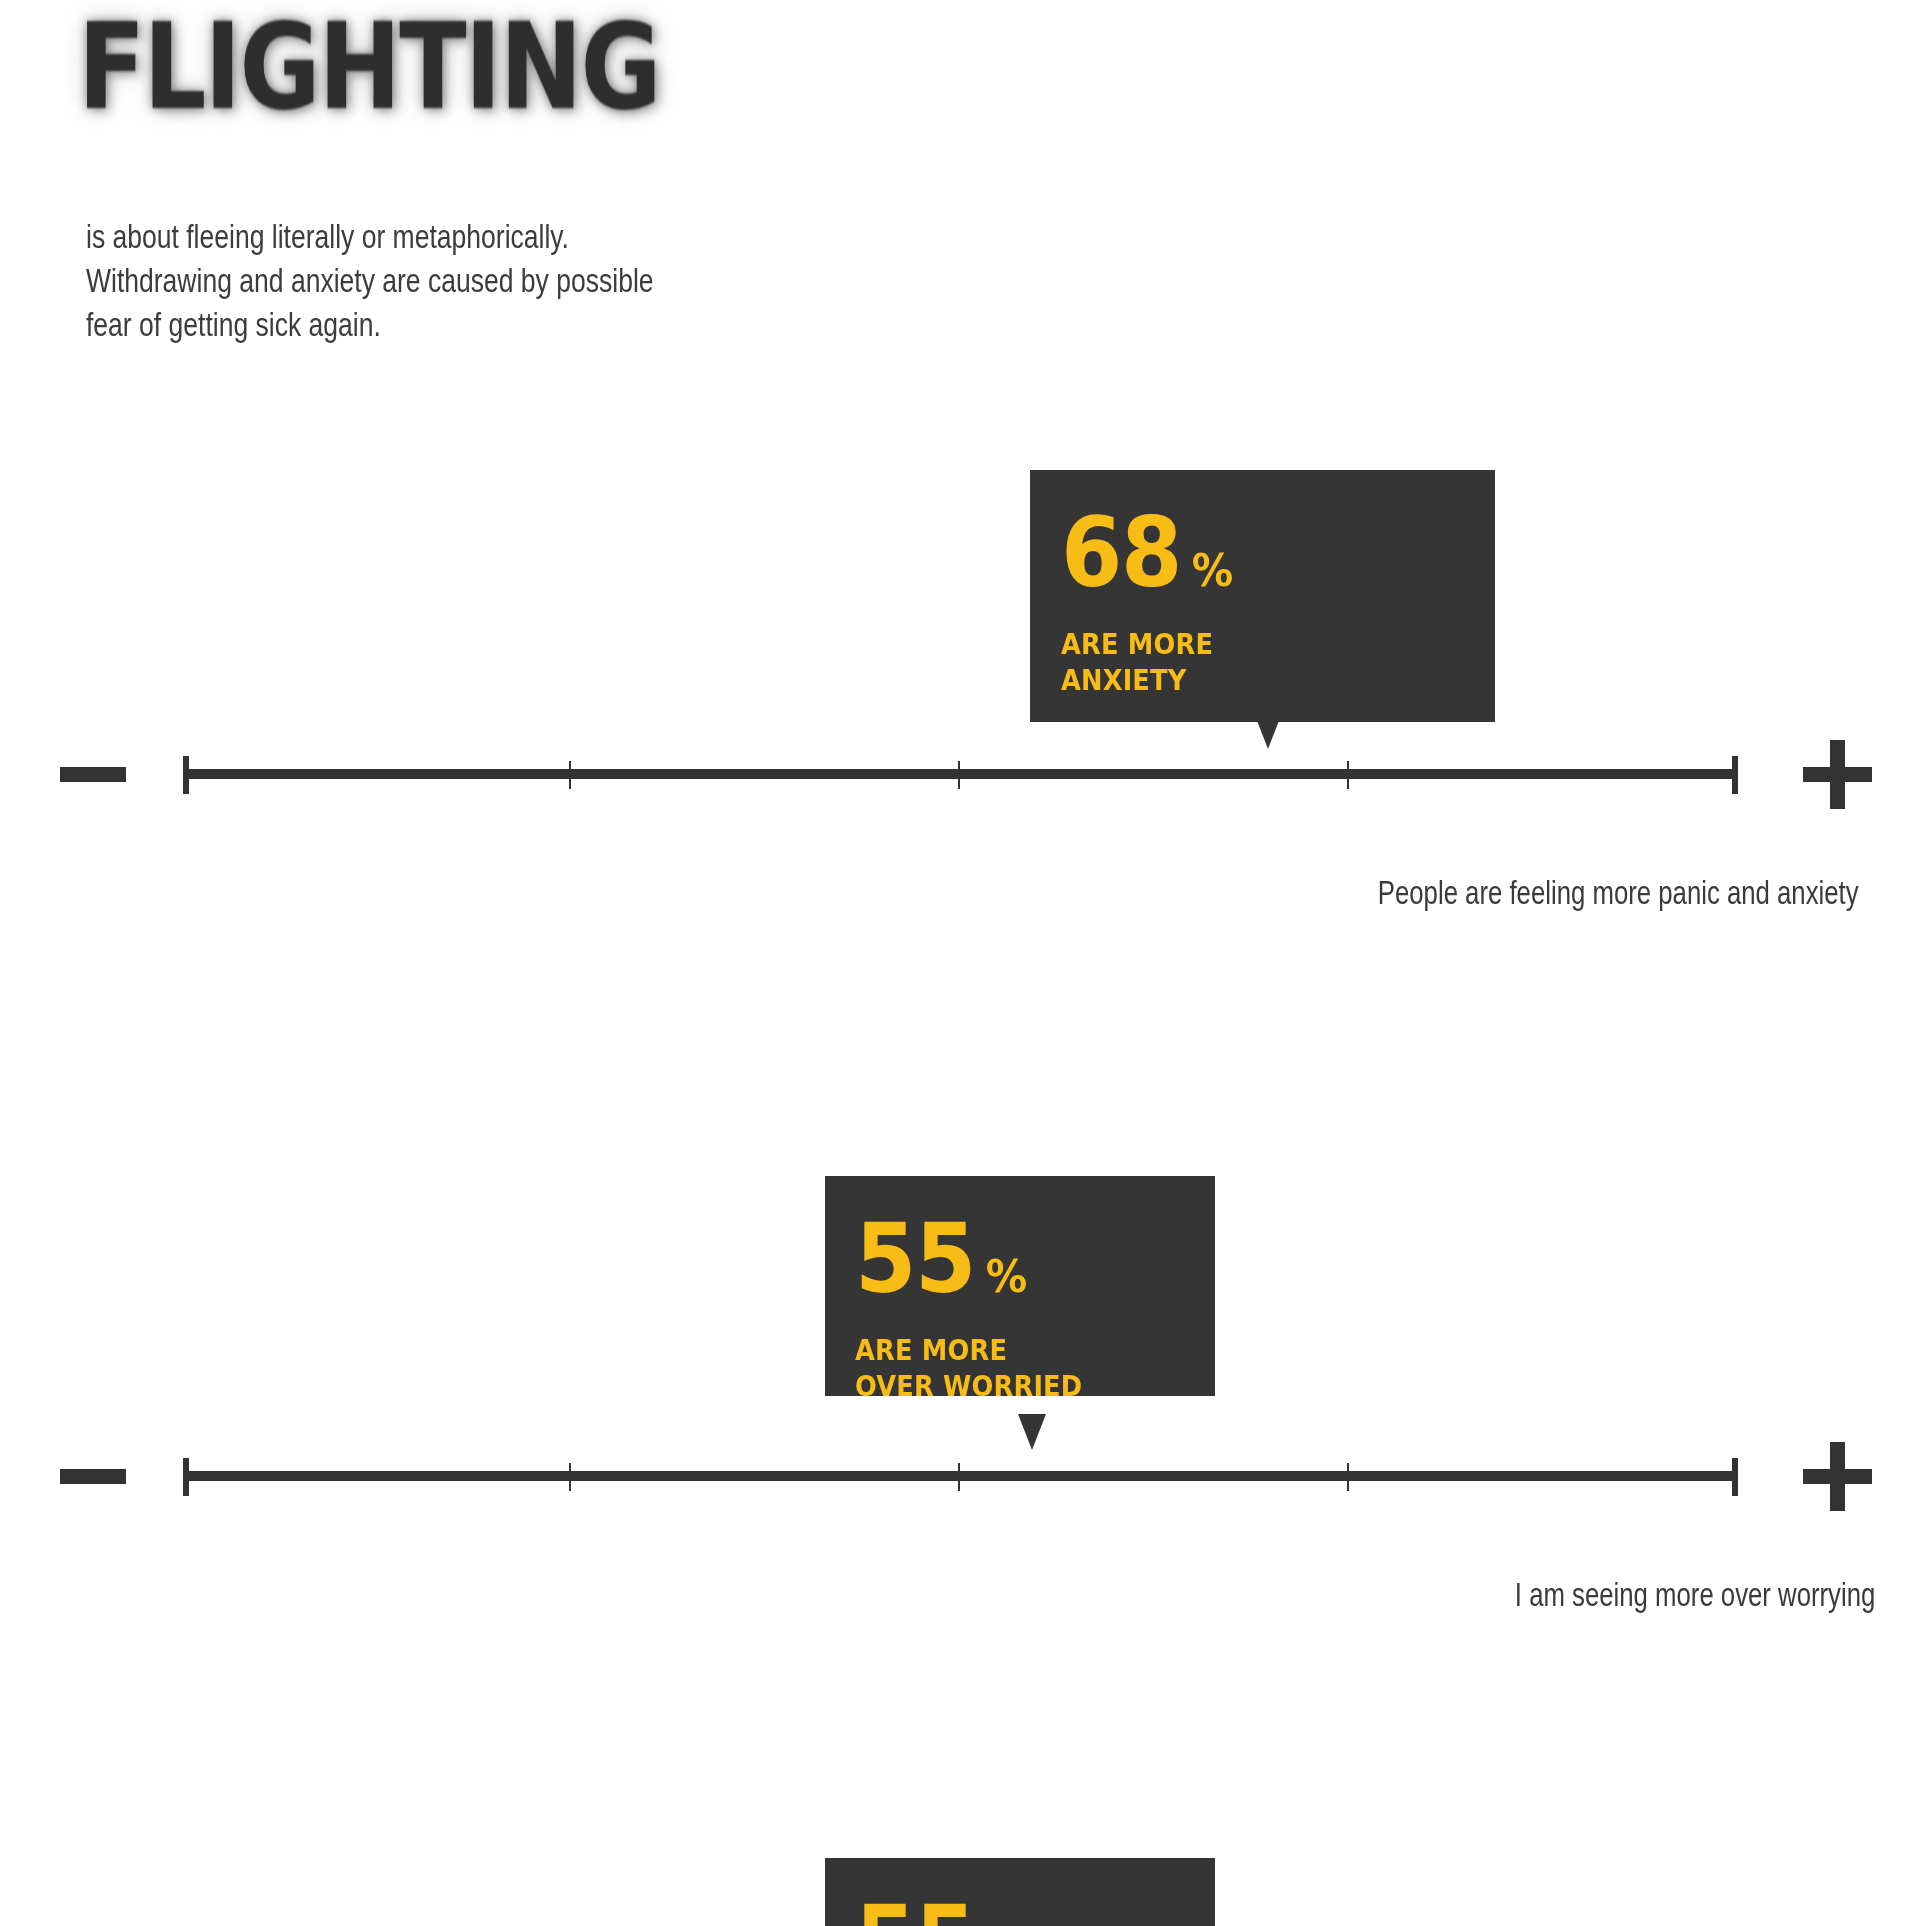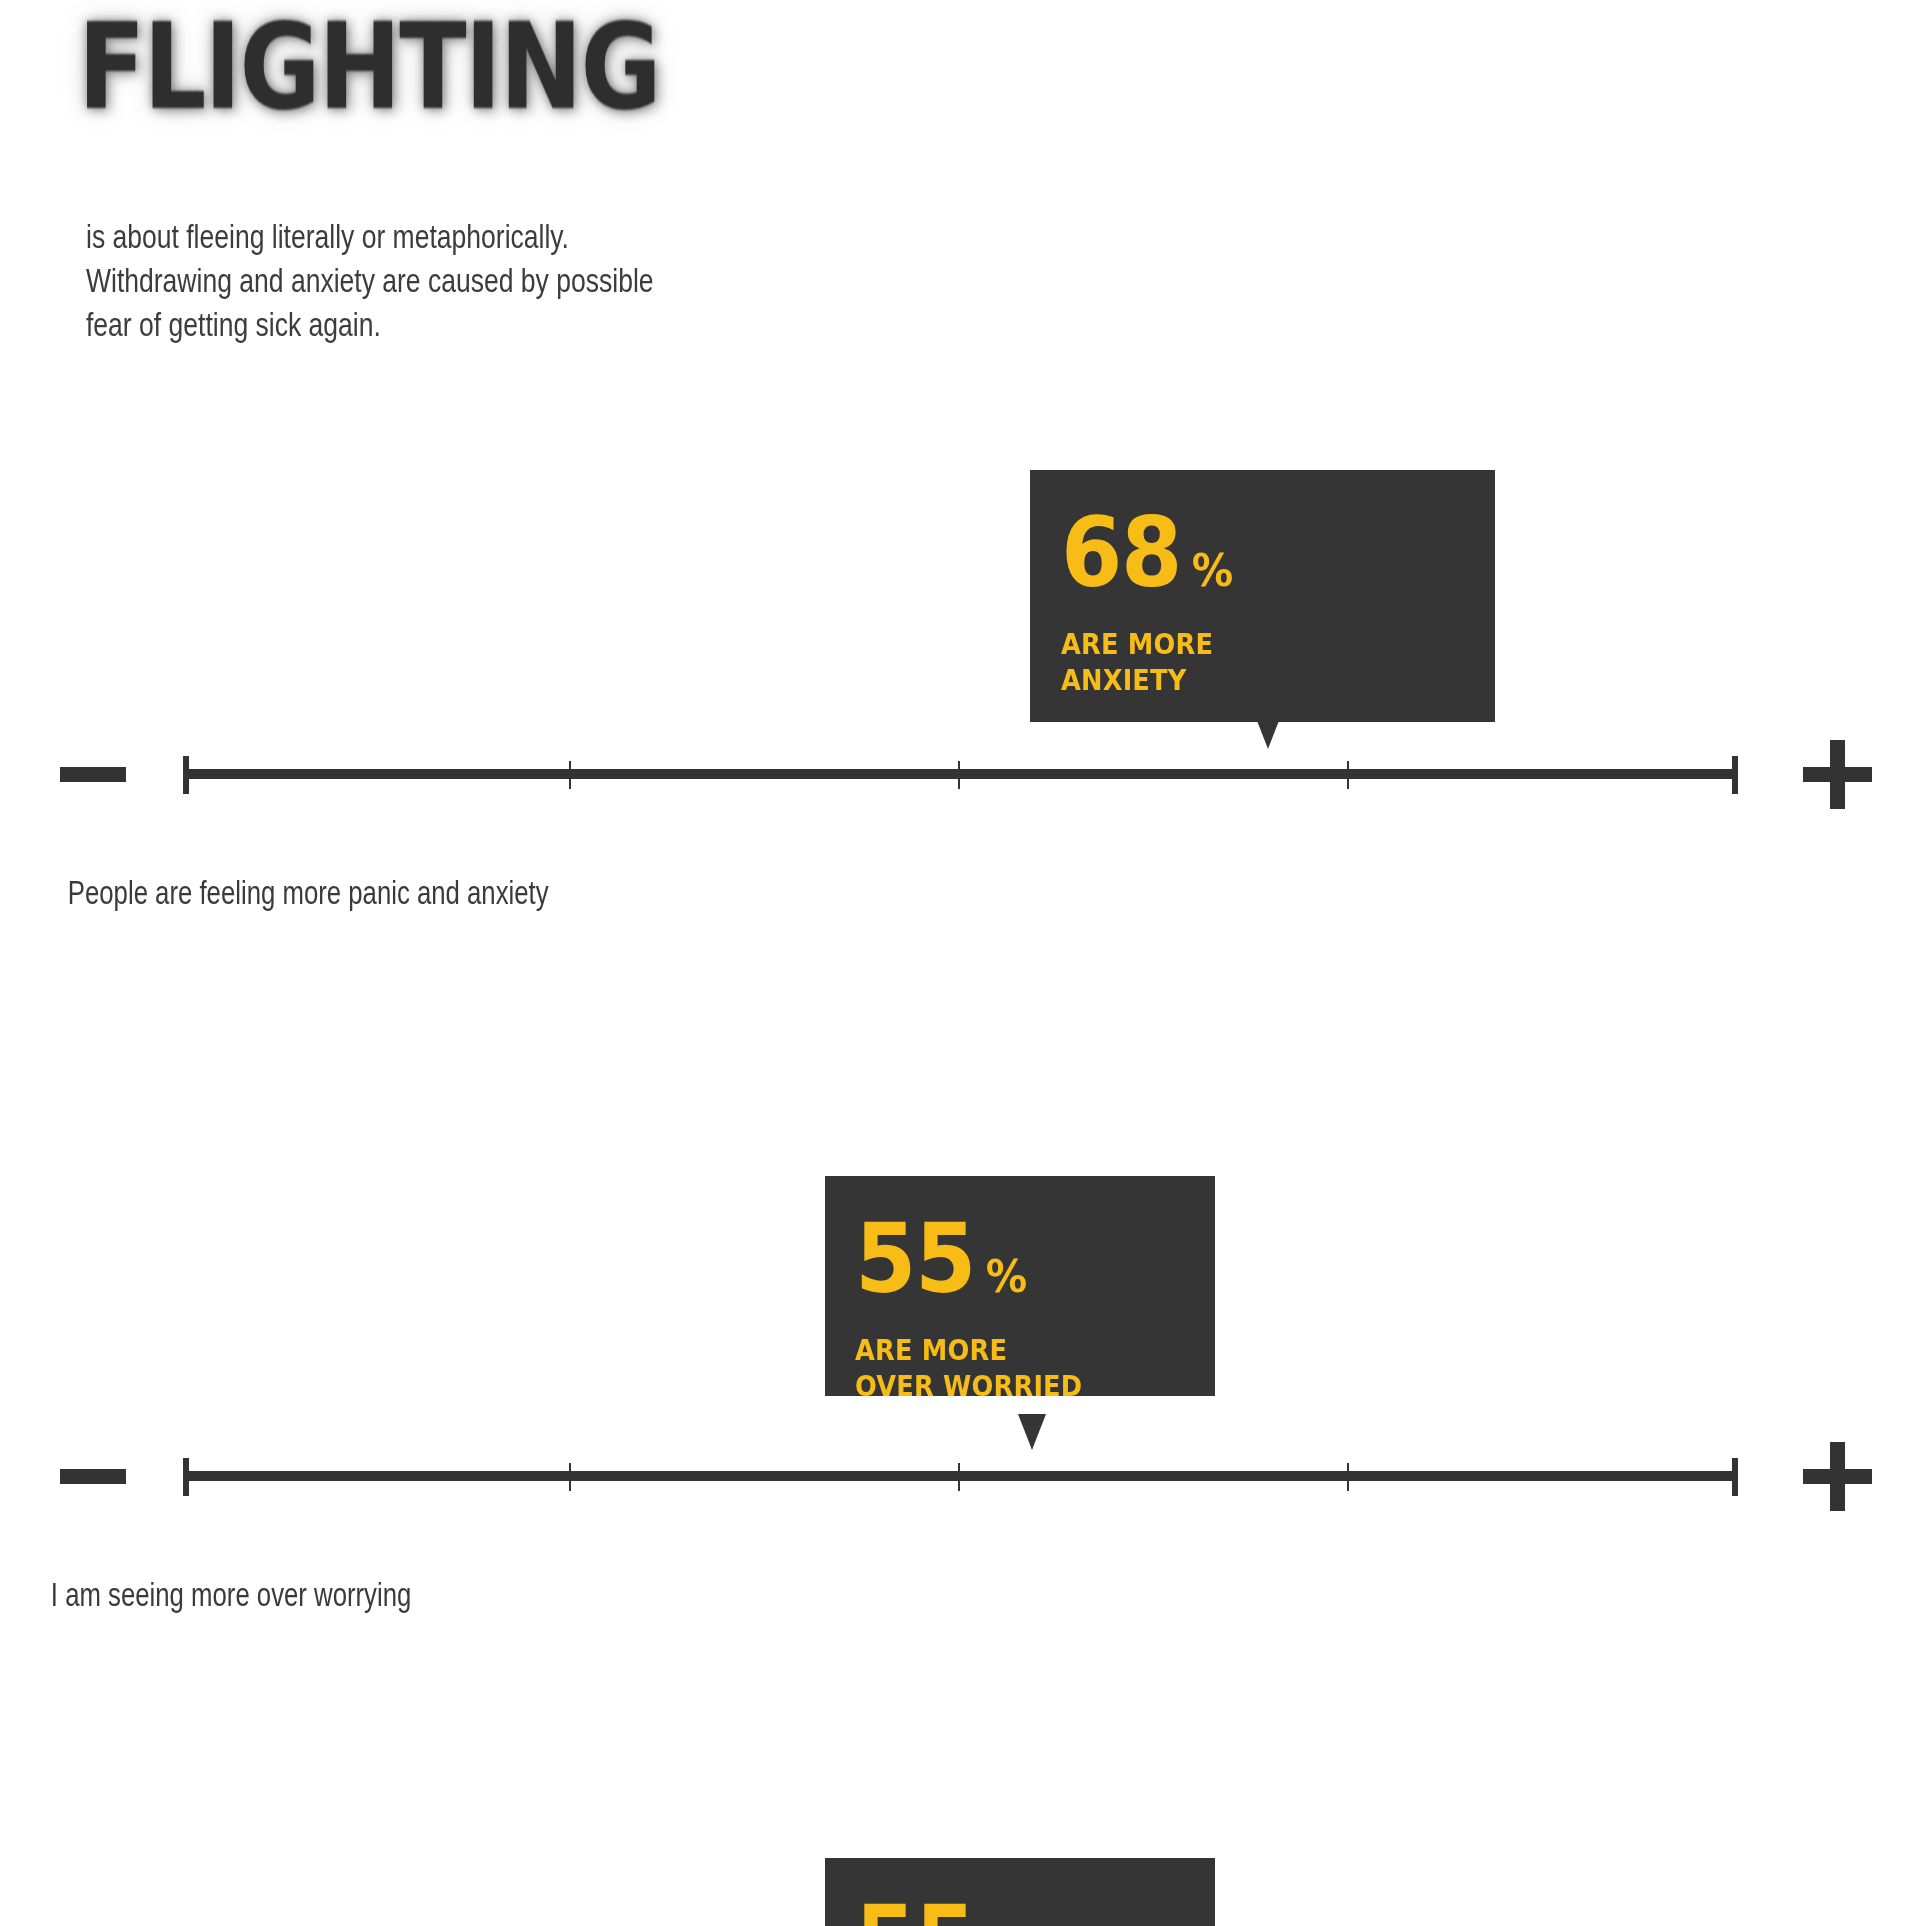--- a/index.html
+++ b/index.html
@@ -149,21 +149,21 @@
     background: #333333;
     width: 69px;
     height: 15.4px;
     left: 0;
     top: 27px;
   }
 
   .caption {
     position: absolute;
     width: 1926px;
-    text-align: left;
+    text-align: right;
     font-family: "Liberation Sans", sans-serif;
     font-size: 33px;
     color: #3a3a3a;
     line-height: 1;
     white-space: nowrap;
   }
   .caption span {
     display: inline-block;
     transform: scaleX(0.78);
   }

